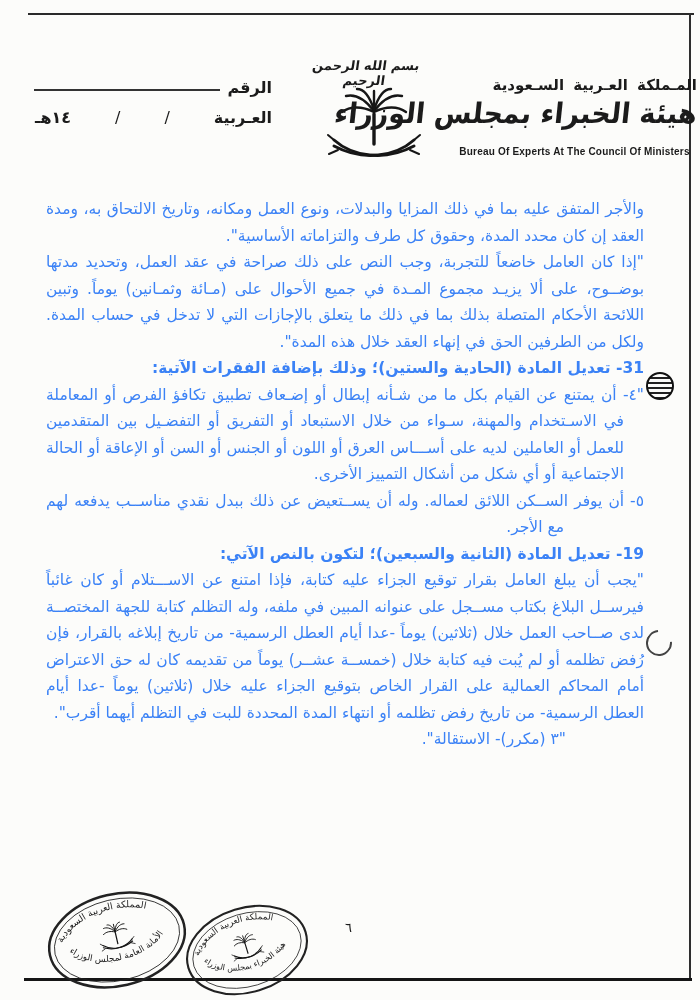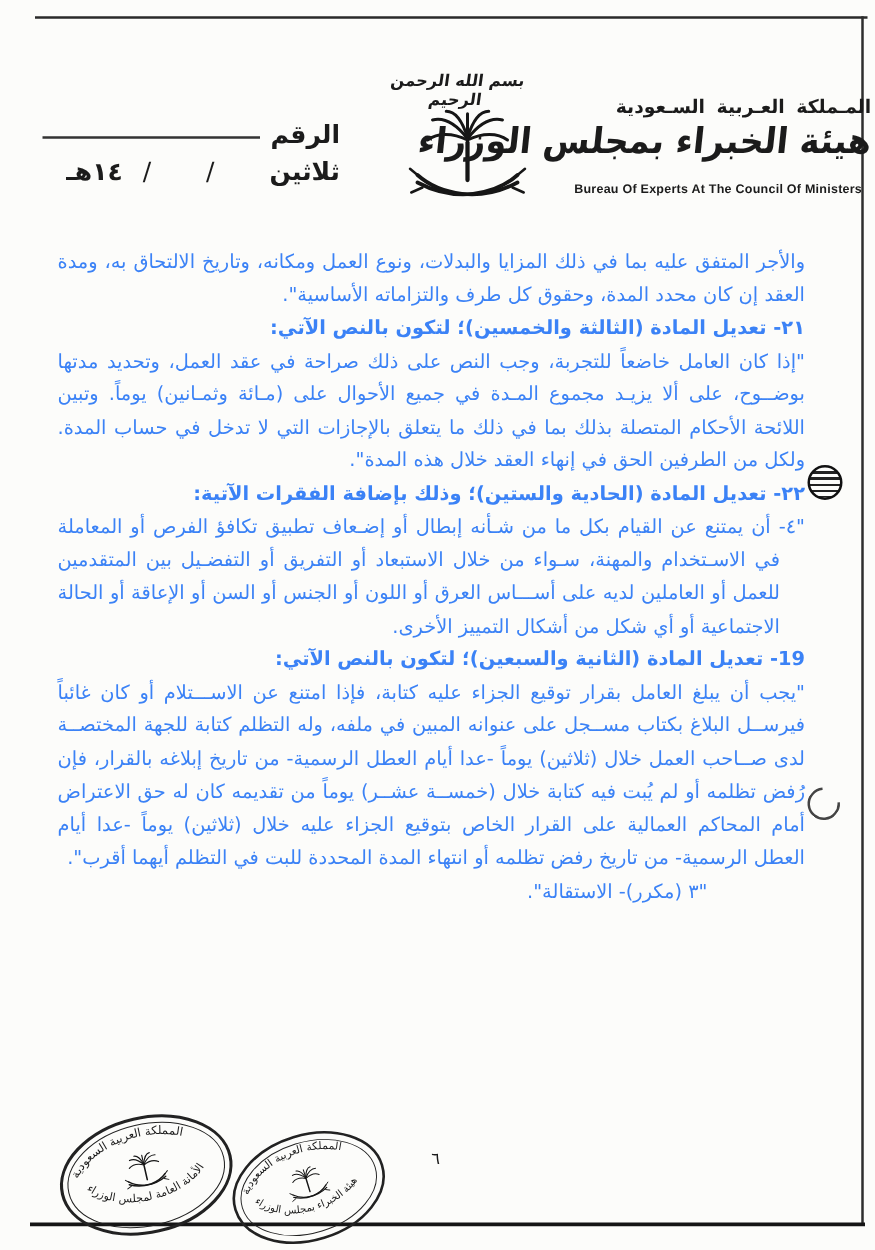--- a/index.html
+++ b/index.html
@@ -21,27 +21,27 @@
   .org-block{position:absolute;left:452px;top:76px;width:245px;text-align:center;direction:rtl;}
   .org-kingdom{font-size:15px;font-weight:bold;word-spacing:4px;letter-spacing:.5px;text-align:right;}
   .org-callig{font-size:27px;font-weight:bold;line-height:40px;transform:skewX(-6deg) scaleY(1.05);white-space:nowrap;}
   .org-en{font-family:"Liberation Sans","DejaVu Sans",sans-serif;font-size:10px;font-weight:bold;direction:ltr;letter-spacing:.2px;margin-top:12px;}
 
   
   .bismillah{position:absolute;left:295px;top:58px;width:140px;text-align:center;font-size:13px;font-weight:bold;direction:rtl;transform:skewX(-8deg);}
   .emblem{position:absolute;left:318px;top:84px;width:112px;height:92px;}
 
   
-  .fields{position:absolute;left:32px;top:92px;width:240px;direction:rtl;font-size:20px;font-weight:bold;}
+  .fields{position:absolute;left:32px;top:72px;width:240px;direction:rtl;font-size:16px;font-weight:bold;}
   .field-row{display:flex;align-items:center;height:30px;}
   .field-label{flex:0 0 auto;}
   .field-line{flex:1 1 auto;height:0;border-bottom:2px solid #333;margin:6px 8px 0 2px;}
   .date-cells{flex:1;display:flex;direction:rtl;align-items:center;}
   .date-slash{margin-right:44px;font-weight:normal;}
-  .date-year{margin-right:16px;font-weight:bold;}
+  .date-year{margin-right:44px;font-weight:bold;}
 
   
   .doc-body{
     position:absolute;left:46px;top:196px;width:598px;
     direction:rtl;text-align:justify;
     font-size:15.5px;line-height:26.5px;color:#3b82f6;
   }
   .doc-body p{margin:0;}
   .para{margin:0;}
   .heading{font-weight:bold;margin-top:1px;}
@@ -106,35 +106,35 @@
     <div class="org-callig">هيئة الخبراء بمجلس الوزراء</div>
     <div class="org-en">Bureau Of Experts At The Council Of Ministers</div>
   </div>
 
   <div class="fields">
     <div class="field-row">
       <span class="field-label">الرقم</span>
       <span class="field-line"></span>
     </div>
     <div class="field-row">
-      <span class="field-label">ثلاثين</span>
+      <span class="field-label">العـربية</span>
       <span class="date-cells">
         <span class="date-slash">/</span>
         <span class="date-slash">/</span>
         <span class="date-year">١٤هـ</span>
       </span>
     </div>
   </div>
 
   <div class="doc-body">
     <p class="para">والأجر المتفق عليه بما في ذلك المزايا والبدلات، ونوع العمل ومكانه، وتاريخ الالتحاق به، ومدة العقد إن كان محدد المدة، وحقوق كل طرف والتزاماته الأساسية".</p>
-    <p class="heading">٢١- تعديل المادة (الثالثة والخمسين)؛ لتكون بالنص الآتي:</p>
     <p class="para">"إذا كان العامل خاضعاً للتجربة، وجب النص على ذلك صراحة في عقد العمل، وتحديد مدتها بوضــوح، على ألا يزيـد مجموع المـدة في جميع الأحوال على (مـائة وثمـانين) يوماً. وتبين اللائحة الأحكام المتصلة بذلك بما في ذلك ما يتعلق بالإجازات التي لا تدخل في حساب المدة. ولكل من الطرفين الحق في إنهاء العقد خلال هذه المدة".</p>
-    <p class="heading">٢٢- تعديل المادة (الحادية والستين)؛ وذلك بإضافة الفقرات الآتية:</p>
+    <p class="heading">31- تعديل المادة (الحادية والستين)؛ وذلك بإضافة الفقرات الآتية:</p>
     <p class="para hang20">"٤- أن يمتنع عن القيام بكل ما من شـأنه إبطال أو إضـعاف تطبيق تكافؤ الفرص أو المعاملة في الاسـتخدام والمهنة، سـواء من خلال الاستبعاد أو التفريق أو التفضـيل بين المتقدمين للعمل أو العاملين لديه على أســـاس العرق أو اللون أو الجنس أو السن أو الإعاقة أو الحالة الاجتماعية أو أي شكل من أشكال التمييز الأخرى.</p>
+    <p class="para hang80">٥- أن يوفر الســكن اللائق لعماله. وله أن يســتعيض عن ذلك ببدل نقدي مناســب يدفعه لهم مع الأجر.</p>
     <p class="heading">19- تعديل المادة (الثانية والسبعين)؛ لتكون بالنص الآتي:</p>
     <p class="para">"يجب أن يبلغ العامل بقرار توقيع الجزاء عليه كتابة، فإذا امتنع عن الاســـتلام أو كان غائباً فيرســل البلاغ بكتاب مســجل على عنوانه المبين في ملفه، وله التظلم كتابة للجهة المختصــة لدى صــاحب العمل خلال (ثلاثين) يوماً -عدا أيام العطل الرسمية- من تاريخ إبلاغه بالقرار، فإن رُفض تظلمه أو لم يُبت فيه كتابة خلال (خمســة عشــر) يوماً من تقديمه كان له حق الاعتراض أمام المحاكم العمالية على القرار الخاص بتوقيع الجزاء عليه خلال (ثلاثين) يوماً -عدا أيام العطل الرسمية- من تاريخ رفض تظلمه أو انتهاء المدة المحددة للبت في التظلم أيهما أقرب".</p>
     <p class="para indent80">"٣ (مكرر)- الاستقالة".</p>
   </div>
 
   <div class="seal-mark"></div>
   <div class="ring-mark"></div>
 
   <svg class="stamp stamp1" viewBox="0 0 140 96">
     <ellipse cx="70" cy="48" rx="66" ry="44" fill="none" stroke="#222" stroke-width="2.4"></ellipse>

